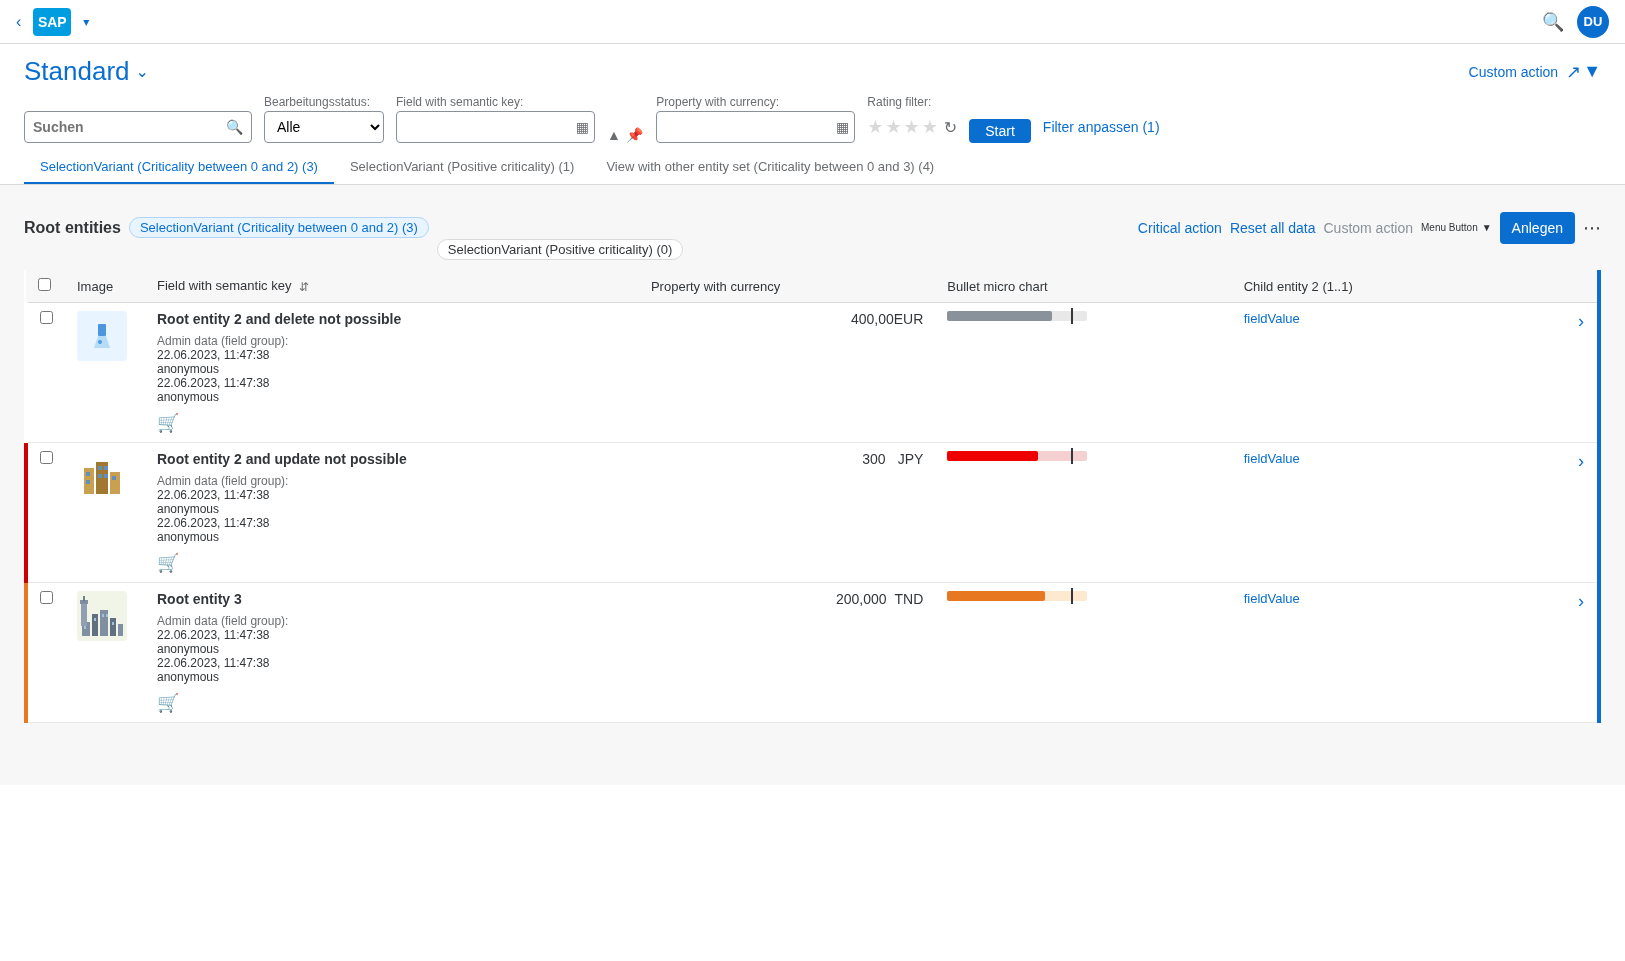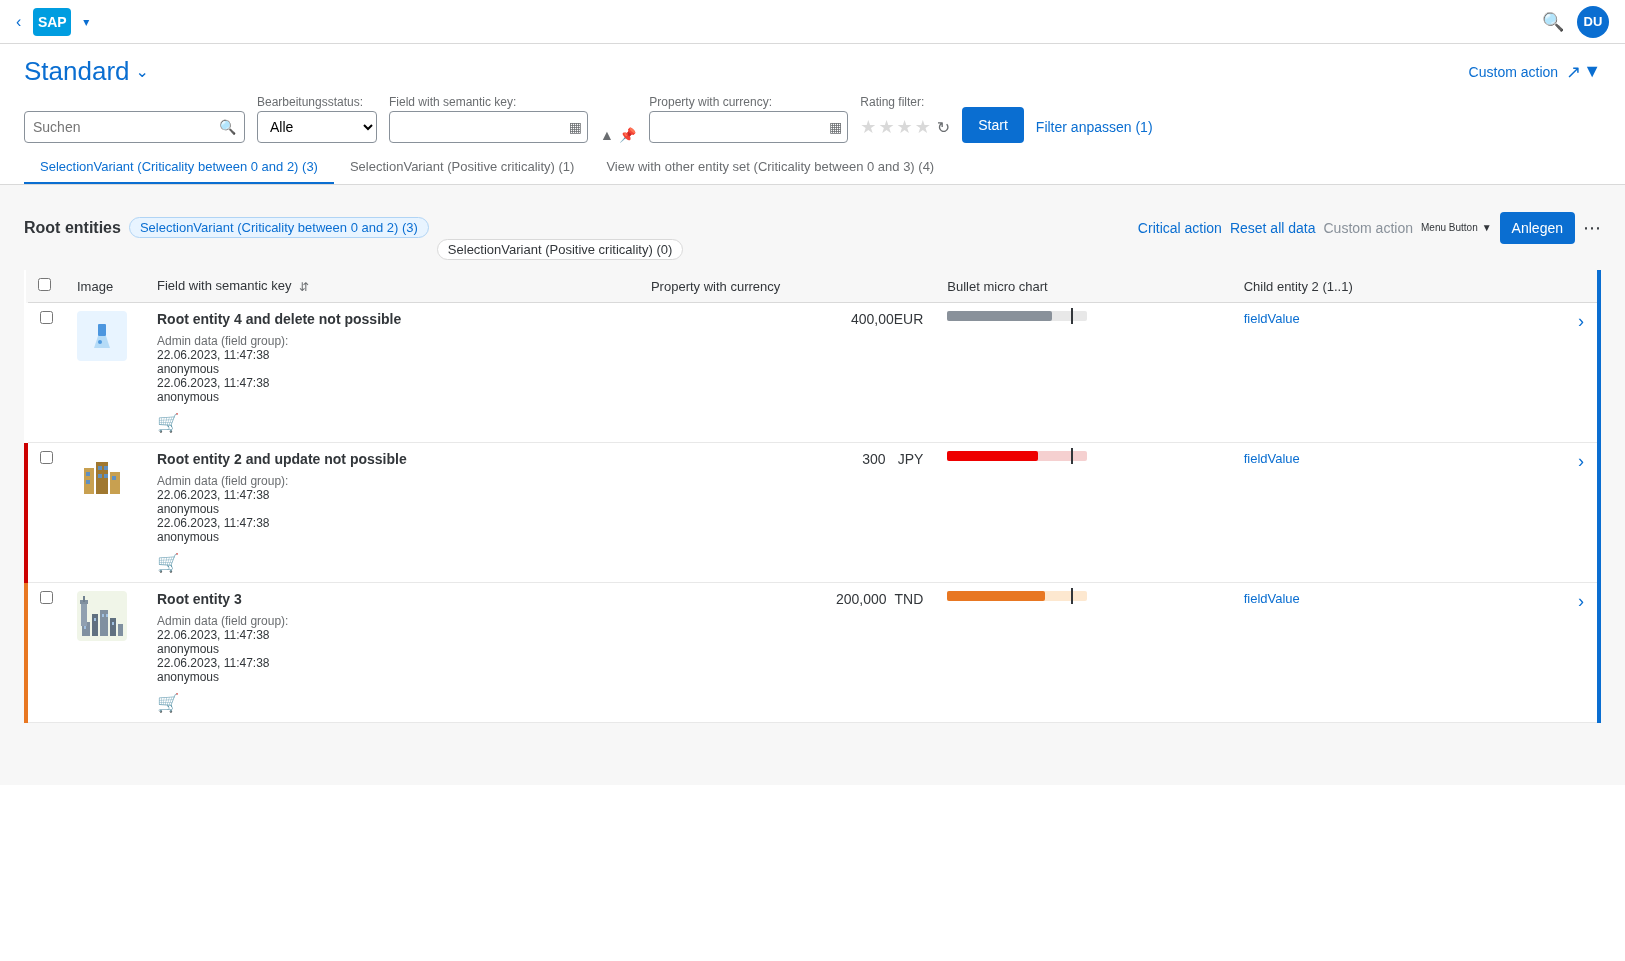--- a/index.html
+++ b/index.html
@@ -34,26 +34,26 @@
     .filter-bar {
       padding: 8px 24px; background: #fff; display: flex; align-items: flex-end; gap: 12px; flex-wrap: wrap;
     }
     .filter-item { display: flex; flex-direction: column; gap: 2px; }
     .filter-label { font-size: 12px; color: #6a6d70; }
     .filter-select { height: 32px; border: 1px solid #89919a; border-radius: 4px; padding: 0 8px; font-size: 14px; min-width: 120px; background: #fff; }
     .filter-input-wrap { position: relative; display: flex; align-items: center; }
     .filter-input { height: 32px; border: 1px solid #89919a; border-radius: 4px; padding: 0 8px; font-size: 14px; min-width: 160px; }
     .copy-icon { position: absolute; right: 6px; color: #6a6d70; font-size: 14px; cursor: pointer; }
     .search-wrap { position: relative; display: flex; align-items: center; }
-    .search-input { height: 32px; border: 1px solid #89919a; border-radius: 4px; padding: 0 30px 0 8px; font-size: 14px; min-width: 160px; }
+    .search-input { height: 32px; border: 1px solid #89919a; border-radius: 4px; padding: 0 22px 0 8px; font-size: 14px; min-width: 160px; font-weight: bold; }
     .search-input-icon { position: absolute; right: 8px; color: #6a6d70; font-size: 14px; cursor: pointer; }
     .rating-stars { display: flex; gap: 2px; align-items: center; height: 32px; }
     .star { color: #d9d9d9; font-size: 18px; cursor: pointer; }
     .history-icon { color: #6a6d70; font-size: 16px; cursor: pointer; margin-left: 4px; }
-    .start-btn { background: #0a6ed1; color: #fff; border: none; border-radius: 4px; height: 36px; padding: 0 16px; font-size: 14px; cursor: pointer; }
+    .start-btn { background: #0a6ed1; color: #fff; border: none; border-radius: 4px; height: 24px; padding: 0 16px; font-size: 14px; cursor: pointer; }
     .filter-adjust { color: #0a6ed1; font-size: 14px; cursor: pointer; white-space: nowrap; height: 32px; display: flex; align-items: center; border: none; background: none; }
     .arrow-up-icon { color: #6a6d70; font-size: 14px; cursor: pointer; }
     .pin-icon { color: #6a6d70; font-size: 14px; cursor: pointer; }
 
     
     .tabs-bar {
       display: flex; border-bottom: 1px solid #d9d9d9; padding: 0 24px; background: #fff; gap: 0;
     }
     .tab-item {
       padding: 8px 16px; font-size: 13px; color: #6a6d70; cursor: pointer; border-bottom: 2px solid transparent;
@@ -270,21 +270,21 @@
           <td class="image-col">
             <div class="entity-img entity-img-blue">
               <svg width="32" height="32" viewBox="0 0 32 32">
                 <rect x="12" y="4" width="8" height="12" rx="1" fill="#0a6ed1" opacity="0.7"></rect>
                 <polygon points="8,28 24,28 20,16 12,16" fill="#a8d4f5" opacity="0.8"></polygon>
                 <circle cx="14" cy="22" r="2" fill="#0a6ed1" opacity="0.6"></circle>
               </svg>
             </div>
           </td>
           <td class="field-col">
-            <div class="entity-name">Root entity 4 and delete not possible</div>
+            <div class="entity-name">Root entity 2 and delete not possible</div>
             <div style="margin-top:6px;">
               <span class="admin-label">Admin data (field group):</span>
               <div class="admin-value">22.06.2023, 11:47:38</div>
               <div class="admin-value">anonymous</div>
               <div class="admin-value">22.06.2023, 11:47:38</div>
               <div class="admin-value">anonymous</div>
             </div>
             <div style="margin-top:8px;">
               <span class="cart-icon">🛒</span>
             </div>

